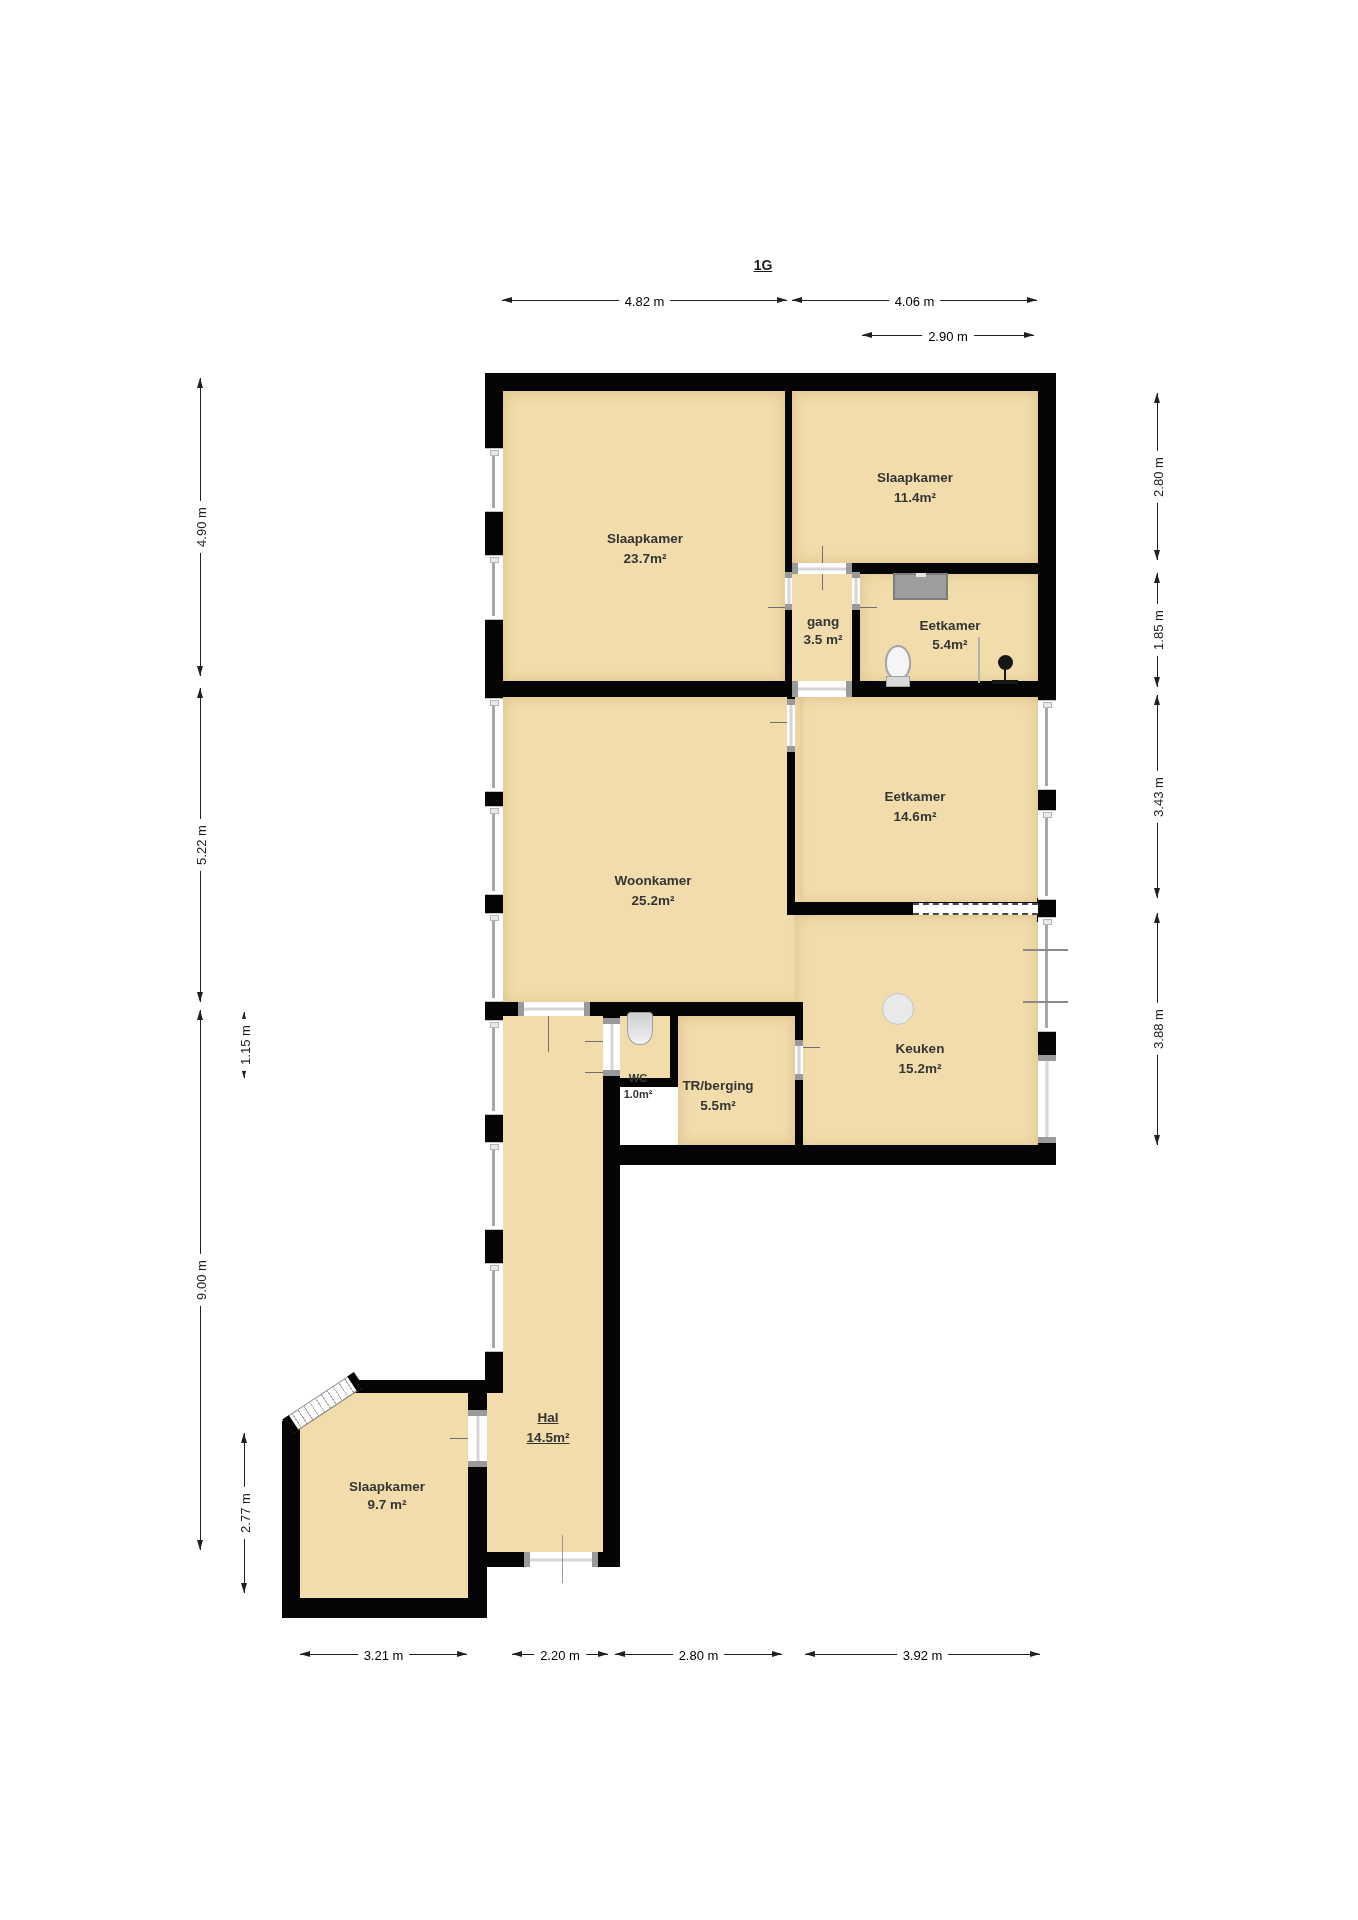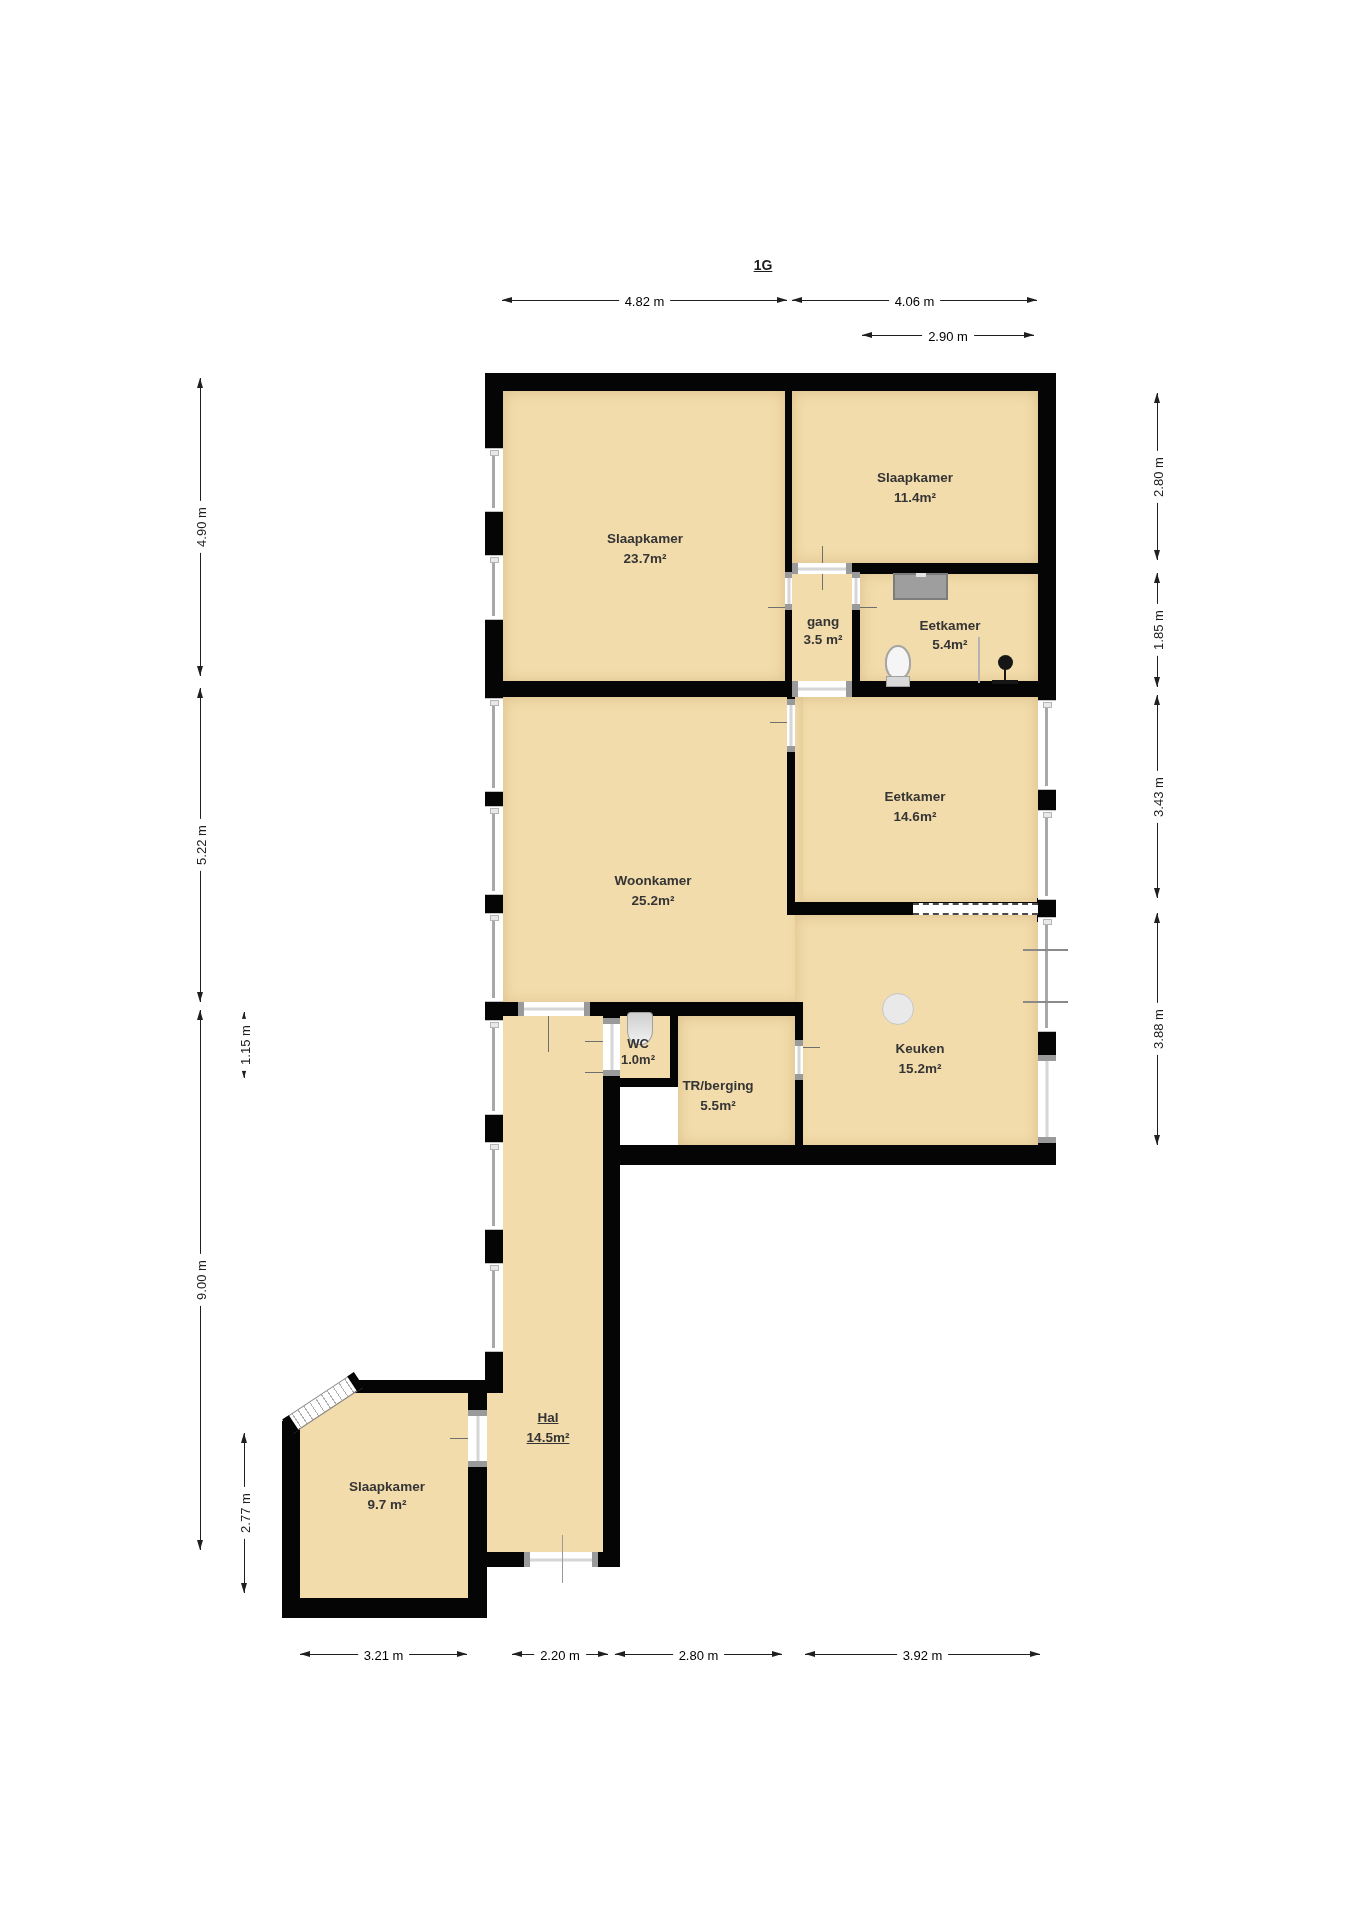--- a/index.html
+++ b/index.html
@@ -197,21 +197,21 @@
     <div>5.4m²</div>
   </div>
   <div class="rlabel" style="left:915px;top:807px;">
     <div>Eetkamer</div>
     <div>14.6m²</div>
   </div>
   <div class="rlabel" style="left:653px;top:891px;">
     <div>Woonkamer</div>
     <div>25.2m²</div>
   </div>
-  <div class="rlabel" style="left:638px;top:1052px;line-height:16px;font-size:13px;">
+  <div class="rlabel" style="left:638px;top:1086px;line-height:16px;font-size:11px;">
     <div>WC</div>
     <div>1.0m²</div>
   </div>
   <div class="rlabel" style="left:718px;top:1096px;">
     <div>TR/berging</div>
     <div>5.5m²</div>
   </div>
   <div class="rlabel" style="left:920px;top:1059px;">
     <div>Keuken</div>
     <div>15.2m²</div>

